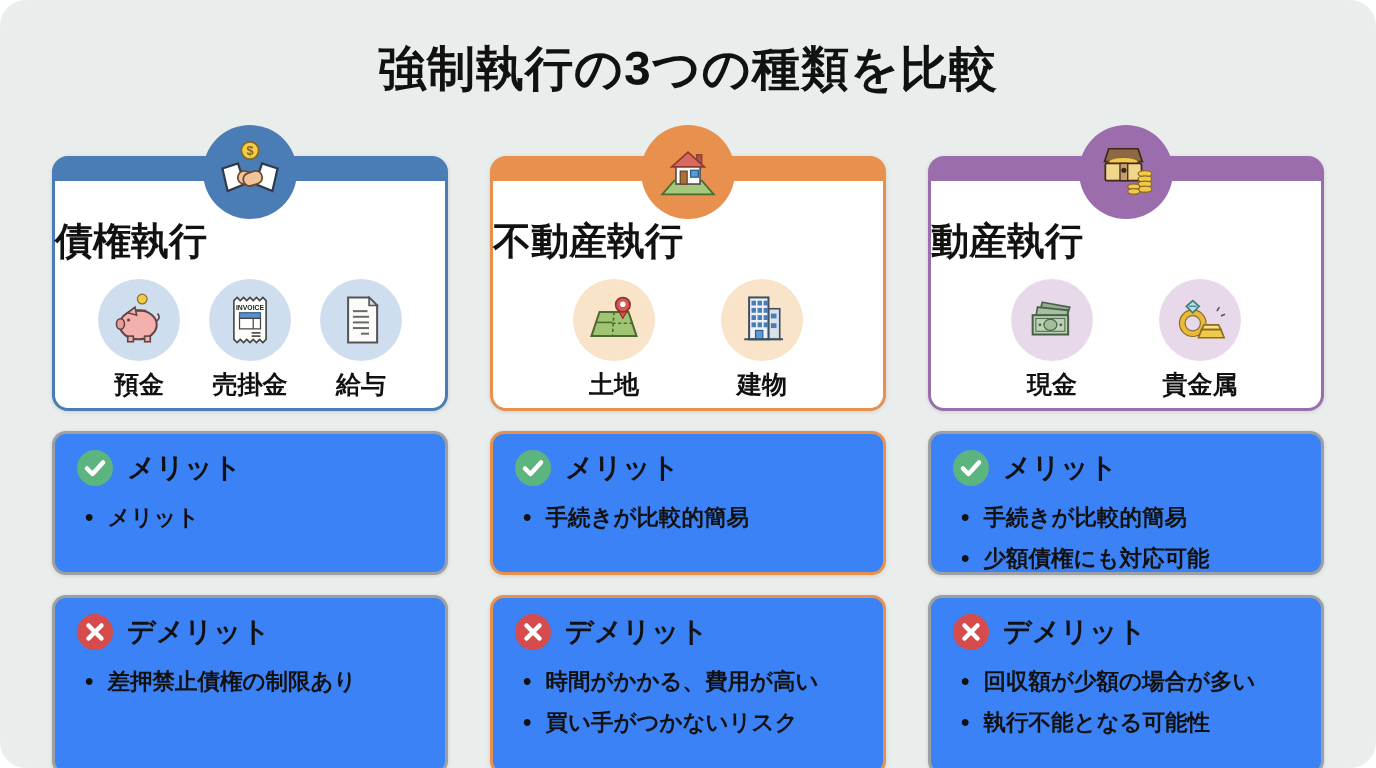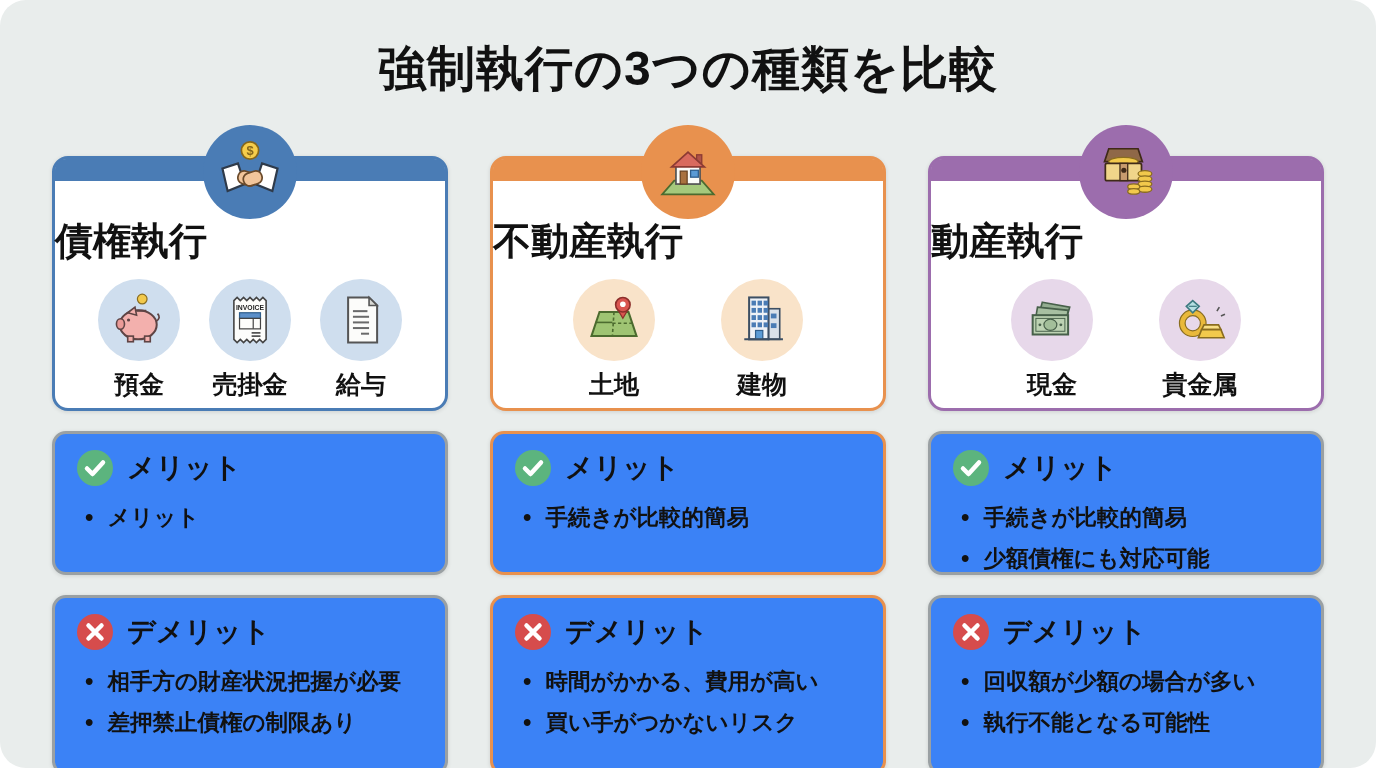--- a/index.html
+++ b/index.html
@@ -129,21 +129,20 @@
 
       <div class="info-box demerit-box">
         <div class="box-header">
           <svg class="box-icon" viewBox="0 0 36 36">
             <circle cx="18" cy="18" r="18" fill="#d64c4c"></circle>
             <path d="M11.5 11.5 L24.5 24.5 M24.5 11.5 L11.5 24.5" stroke="#fff" stroke-width="4.5" stroke-linecap="round"></path>
           </svg>
           <span class="box-title">デメリット</span>
         </div>
         <ul class="points">
-          <li class="point">相手方の財産状況把握が必要</li>
           <li class="point">差押禁止債権の制限あり</li>
         </ul>
       </div>
     </div>
 
     <div class="col c-orange">
       <div class="type-card">
         <div class="badge">
           <svg viewBox="0 0 72 72">
             <polygon points="6,62 20,46 52,46 66,62" fill="#a5c97c" stroke="#4c6b2f" stroke-width="2"></polygon>

